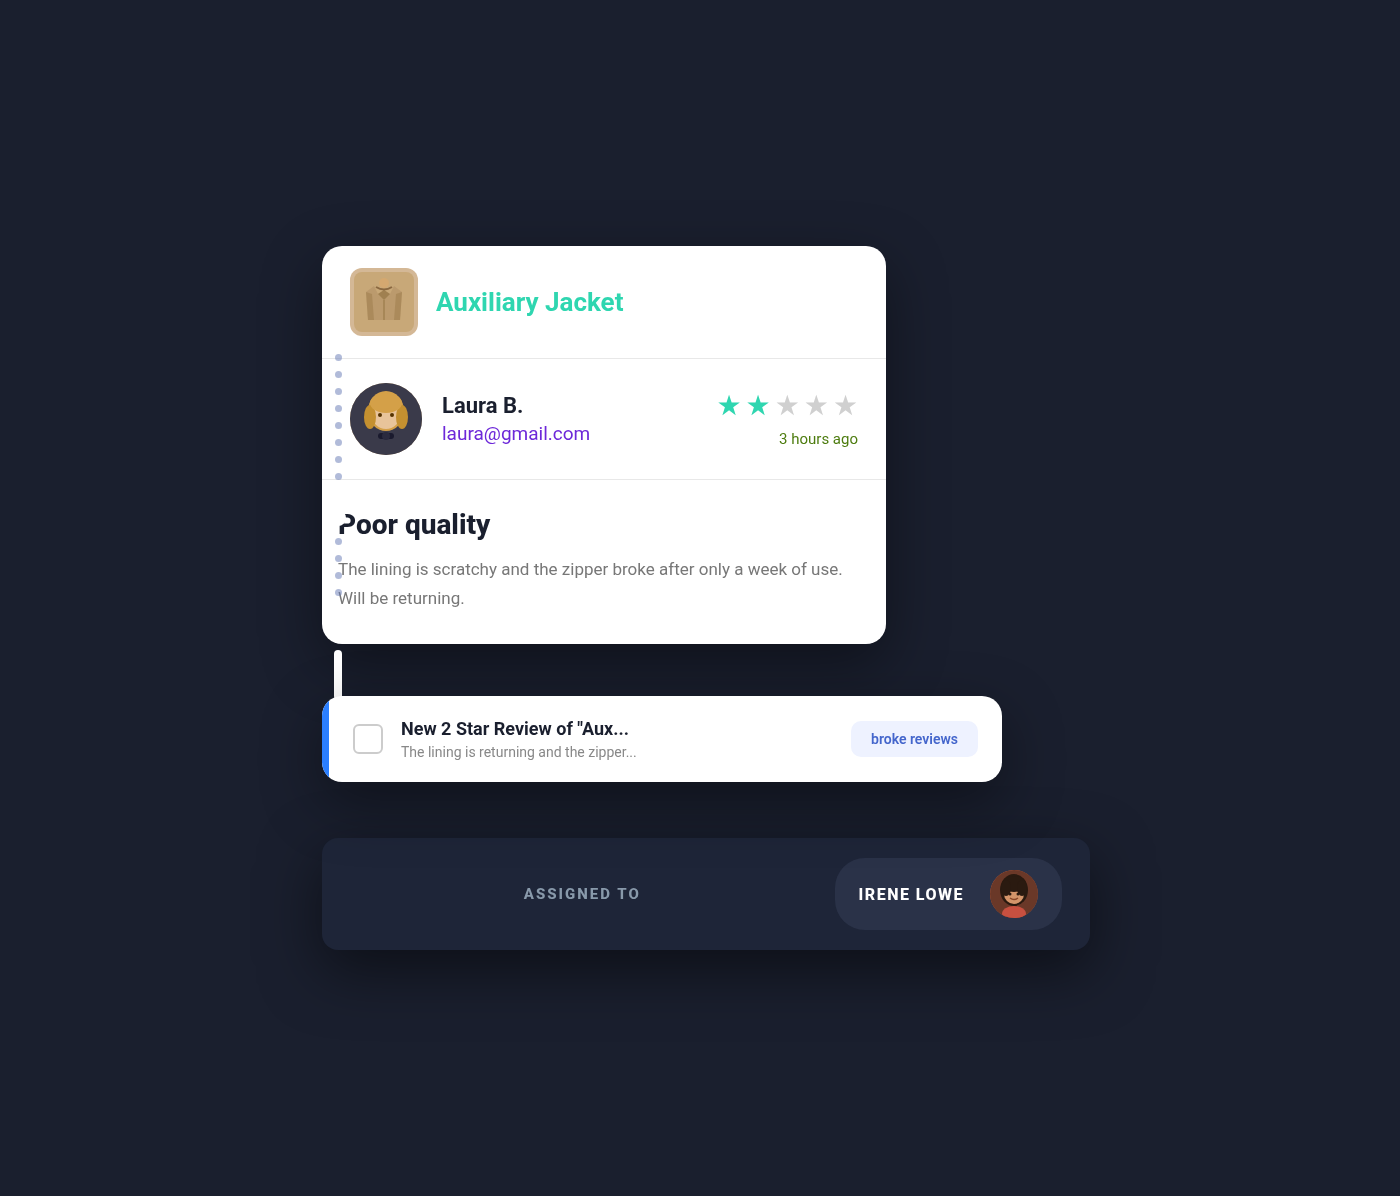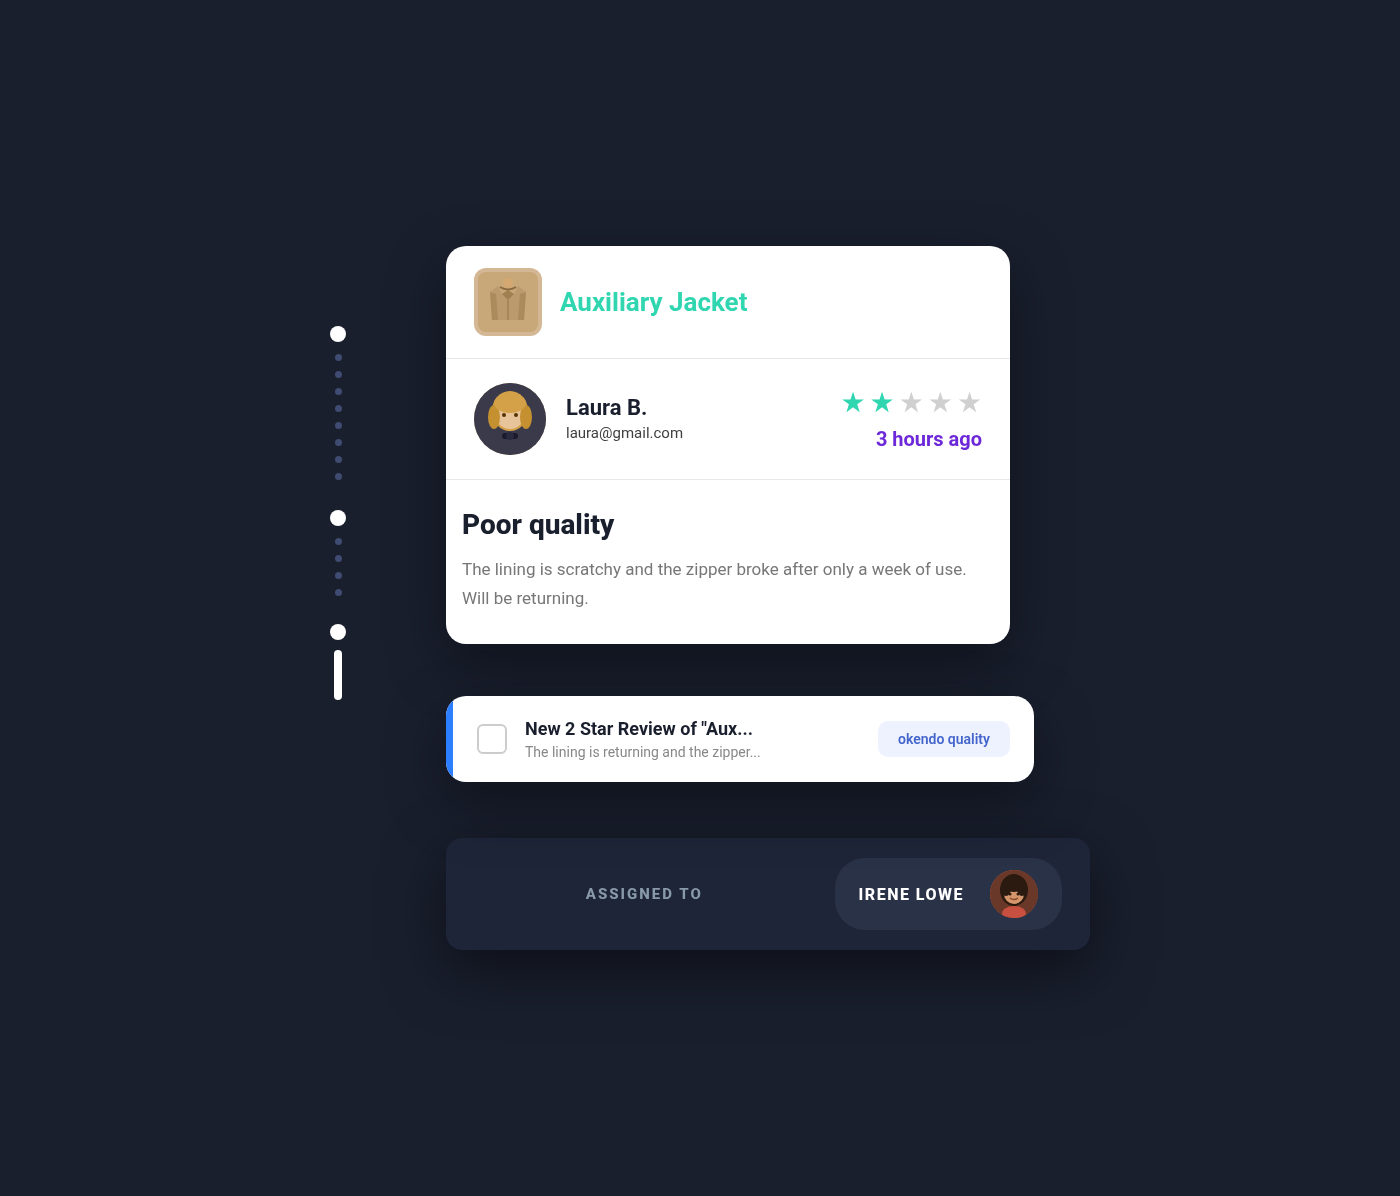--- a/index.html
+++ b/index.html
@@ -93,22 +93,22 @@
     }
 
     .reviewer-name {
       font-size: 22px;
       font-weight: 700;
       color: #1a1f2e;
       margin-bottom: 4px;
     }
 
     .reviewer-email {
-      font-size: 15px;
-      color: #404040;
+      font-size: 19px;
+      color: #6d28d9;
     }
 
     .rating-section {
       display: flex;
       flex-direction: column;
       align-items: flex-end;
       gap: 8px;
     }
 
     .stars {
@@ -122,23 +122,22 @@
 
     .star-filled {
       color: #2fd6b0;
     }
 
     .star-empty {
       color: #d0d0d0;
     }
 
     .time-ago {
-      font-size: 20px;
-      color: #6d28d9;
-      font-weight: bold;
+      font-size: 15px;
+      color: #4d7c0f;
     }
 
     .review-content {
       padding: 28px 16px 32px;
     }
 
     .review-title {
       font-size: 28px;
       font-weight: 800;
       color: #1a1f2e;
@@ -148,21 +147,21 @@
     .review-body {
       font-size: 17px;
       color: #777;
       line-height: 1.7;
     }
 
     
     .notification-card {
       background: #fff;
       border-radius: 20px;
-      width: 588px;
+      width: 680px;
       box-shadow: 0 20px 60px rgba(0,0,0,0.4);
       overflow: hidden;
       margin-bottom: 28px;
       display: flex;
       position: relative;
       margin-top: 24px;
     }
 
     .notification-accent {
       width: 7px;
@@ -212,21 +211,21 @@
       padding: 10px 20px;
       border-radius: 10px;
       white-space: nowrap;
       flex-shrink: 0;
     }
 
     
     .assignment-card {
       background: #1e2538;
       border-radius: 16px;
-      width: 644px;
+      width: 768px;
       box-shadow: 0 20px 60px rgba(0,0,0,0.5);
       display: flex;
       align-items: center;
       padding: 20px 28px;
       gap: 20px;
     }
 
     .assigned-label {
       font-size: 15px;
       font-weight: 800;
@@ -419,21 +418,21 @@
     </div>
 
     <div class="notification-card">
       <div class="notification-accent"></div>
       <div class="notification-inner">
         <div class="notification-checkbox"></div>
         <div class="notification-text">
           <div class="notification-title">New 2 Star Review of "Aux...</div>
           <div class="notification-preview">The lining is returning and the zipper...</div>
         </div>
-        <div class="notification-source">okendo quality</div>
+        <div class="notification-source">broke reviews</div>
       </div>
     </div>
 
     <div style="height:28px"></div>
 
     <div class="assignment-card">
       <div class="assigned-label">ASSIGNED TO</div>
       <div class="assignee-pill">
         <span class="assignee-name">IRENE LOWE</span>
         <div class="assignee-avatar">

